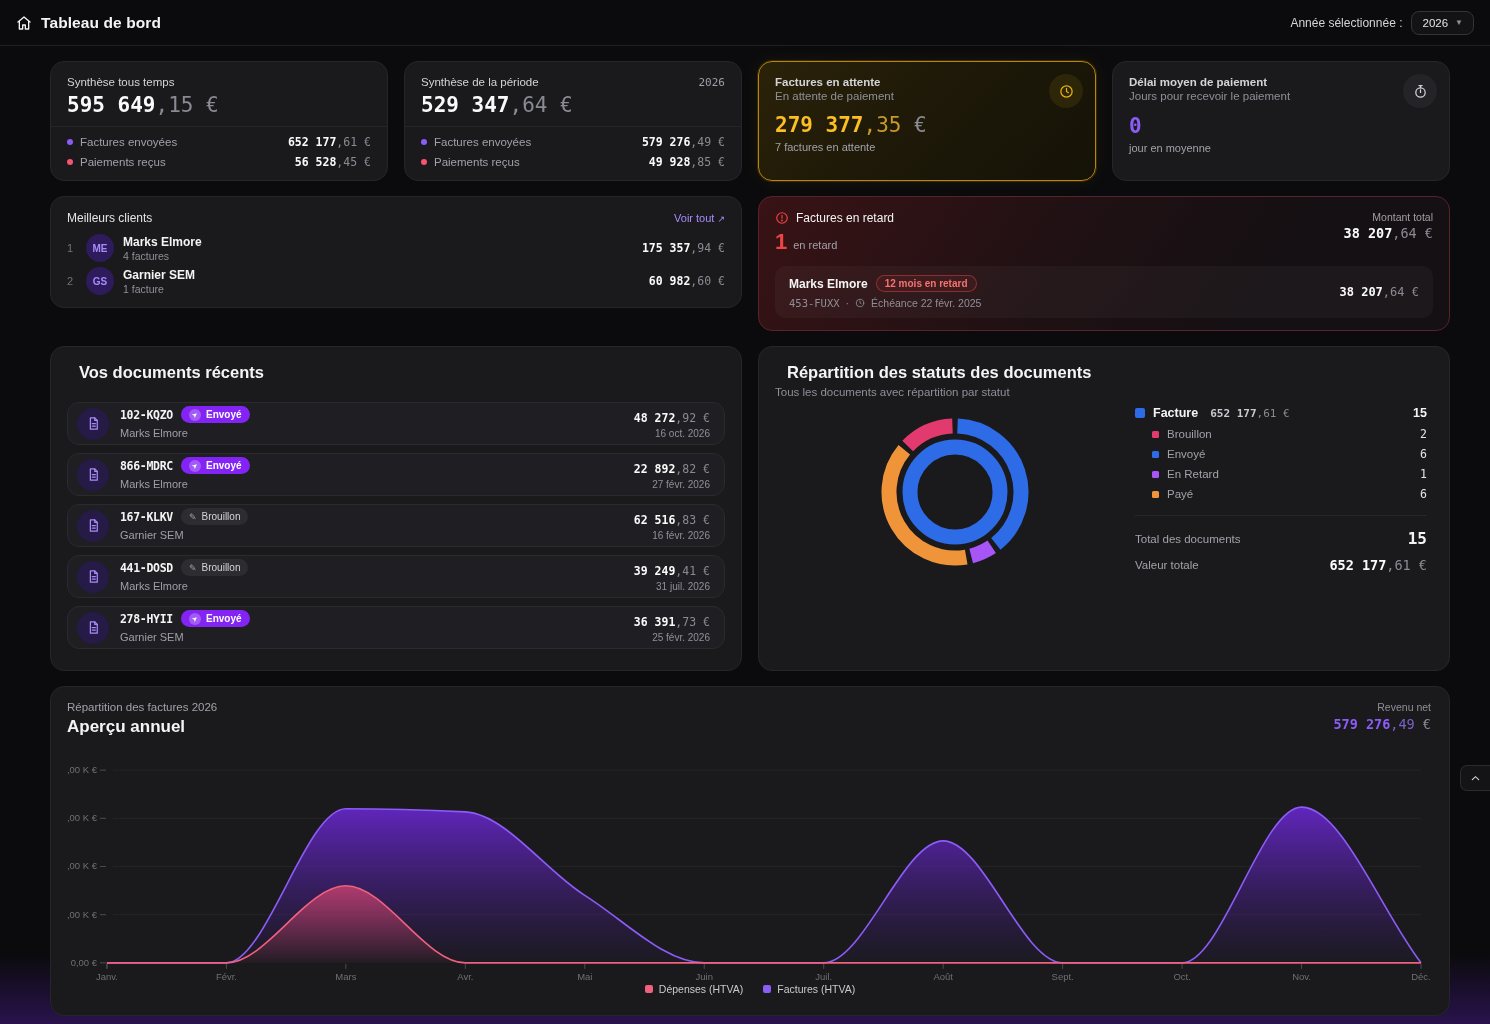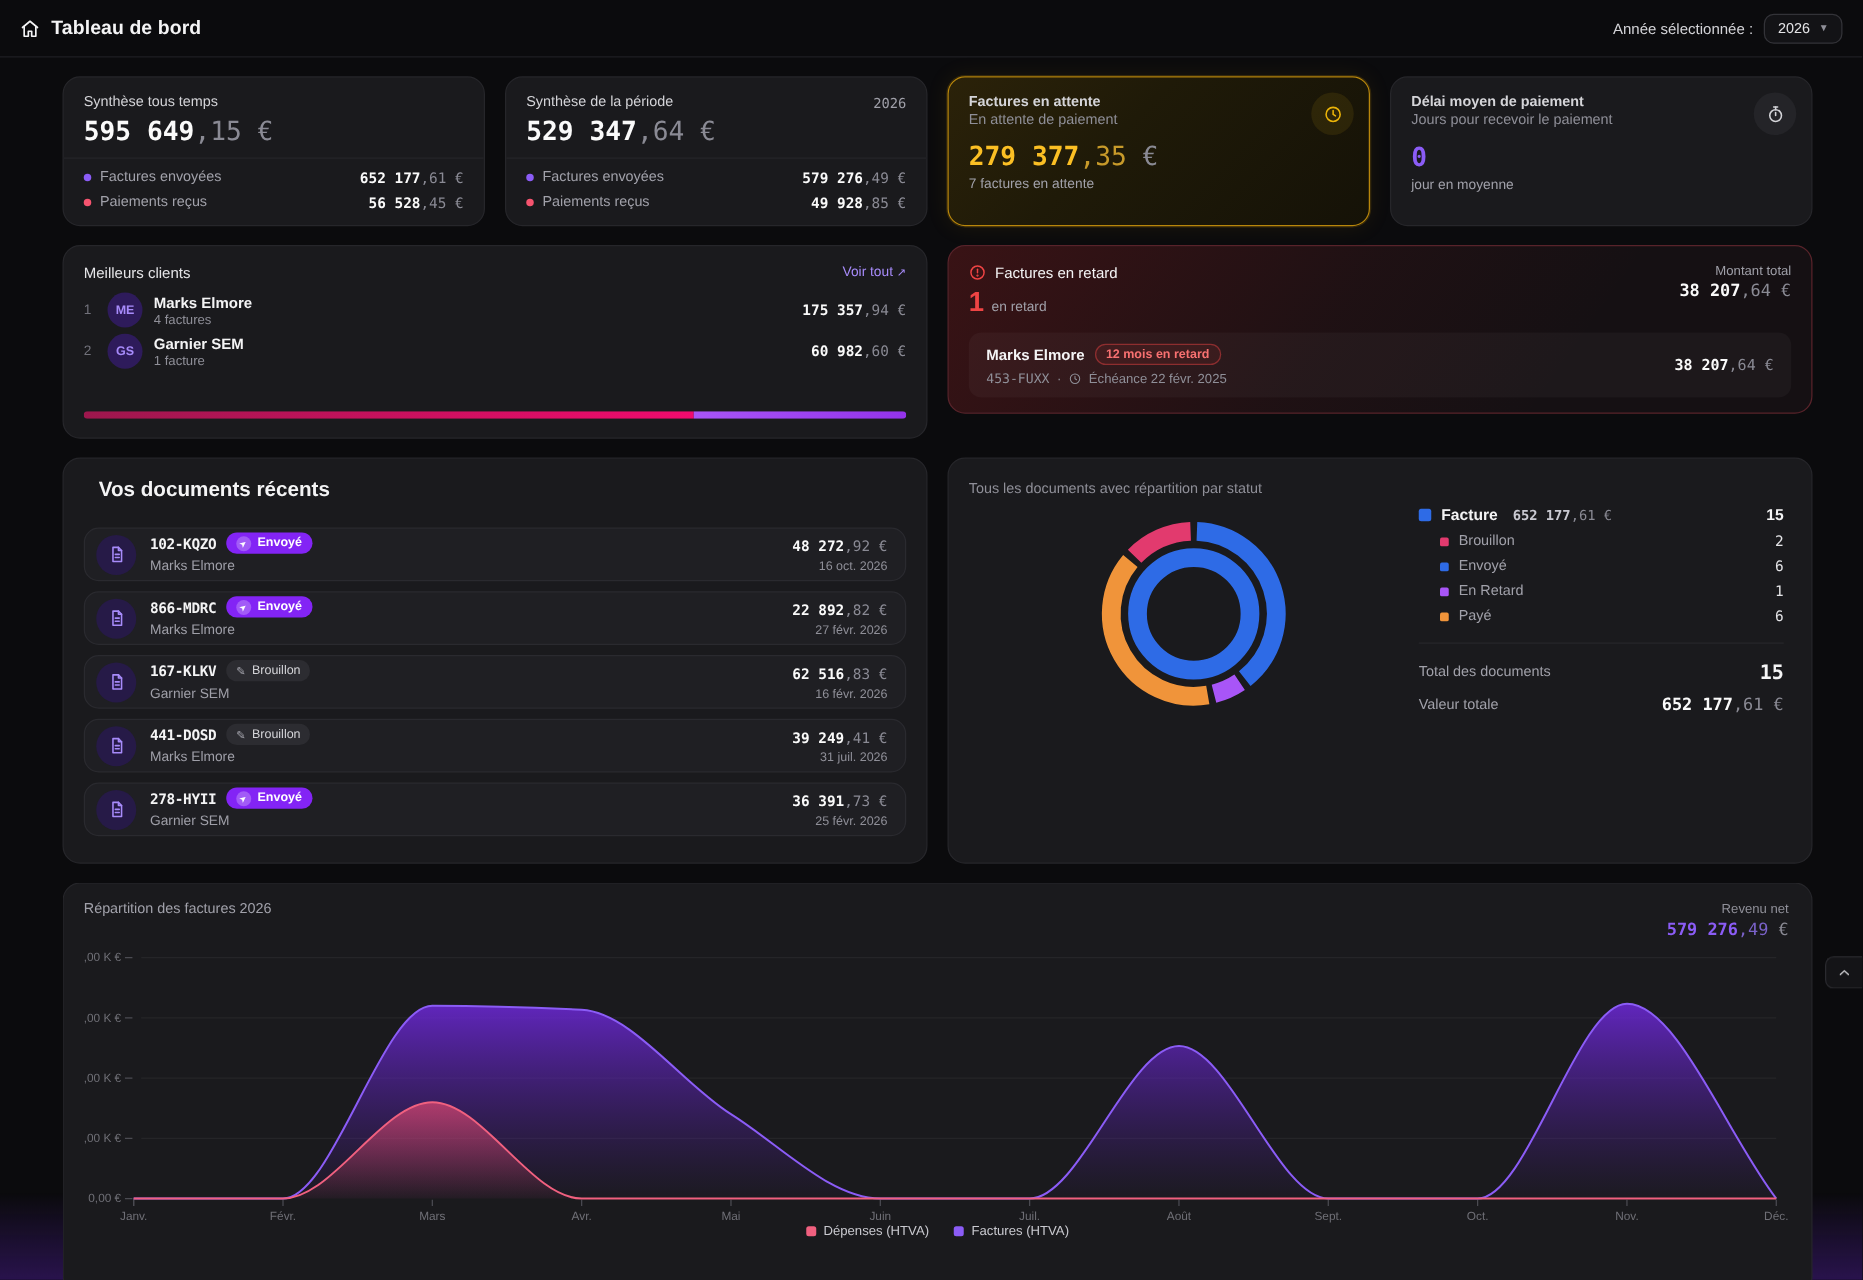--- a/index.html
+++ b/index.html
@@ -52,21 +52,21 @@
   .amt-yellow .ad{color:#c79a2a}
   .amt-yellow .ae{color:#8a8a94}
   .caption{font-size:11px;color:#a1a1aa;margin-top:4px}
   .icircle{position:absolute;top:12px;right:12px;width:34px;height:34px;border-radius:50%;
      display:flex;align-items:center;justify-content:center}
   .icircle.yellow{background:rgba(250,204,21,.09)}
   .icircle.grey{background:#242428}
   .delay-val{font-family:"DejaVu Sans Mono",monospace;font-weight:700;font-size:21px;color:#8b5cf6;margin-top:12px}
 
   
-  .clients-card{height:155px;display:flex;flex-direction:column}
+  .clients-card{height:112px;display:flex;flex-direction:column}
   .card-top{display:flex;justify-content:space-between;align-items:center}
   .small-title{font-size:12px;color:#e4e4e7}
   .link{color:#a78bfa;font-size:11px;text-decoration:none;cursor:pointer}
   .client-rows{margin-top:9px;display:flex;flex-direction:column;gap:5px;flex:1}
   .client-row{display:flex;align-items:center;gap:9px;cursor:pointer}
   .rank{width:10px;font-size:11px;color:#71717a}
   .avatar{width:28px;height:28px;border-radius:50%;background:#2e1b5b;color:#a78bfa;font-size:10px;
      font-weight:700;display:flex;align-items:center;justify-content:center}
   .client-info{flex:1}
   .client-name{font-size:12px;font-weight:700;color:#f4f4f5}
@@ -447,20 +447,21 @@
               </span>
             <span class="doc-client">Garnier SEM</span>
           </span>
           <span class="doc-right"><span class="amt amt-sm"><span class="ai">36 391</span><span class="ad">,73</span><span class="ae"> €</span></span><div class="doc-date">25 févr. 2026</div></span>
         </div>
 
       </div>
     </div>
 
     <div class="card r3-card">
+      <div class="big-title">Répartition des statuts des documents</div>
       <div class="sub-title">Tous les documents avec répartition par statut</div>
       <div class="status-content">
         <div class="donut-wrap">
           <svg id="donut" width="158" height="158" viewBox="0 0 158 158">
               <circle cx="79" cy="79" r="45" fill="none" stroke="#2e6be6" stroke-width="15"></circle>
               <path d="M 81.53 13.05 A 66 66 0 0 1 119.81 130.87" fill="none" stroke="#2e6be6" stroke-width="15"></path>
               <path d="M 115.72 133.84 A 66 66 0 0 1 95.19 142.98" fill="none" stroke="#a855f7" stroke-width="15"></path>
               <path d="M 90.23 144.04 A 66 66 0 0 1 28.29 36.75" fill="none" stroke="#f0943a" stroke-width="15"></path>
               <path d="M 31.68 32.99 A 66 66 0 0 1 76.47 13.05" fill="none" stroke="#e23a6e" stroke-width="15"></path>
             </svg>
@@ -504,20 +505,21 @@
               <span class="amt amt-tot"><span class="ai">652 177</span><span class="ad">,61</span><span class="ae"> €</span></span>
             </div>
           </div>
         </div>
       </div>
     </div>
   </div>
 
   <div class="card annual-card">
     <div class="annual-sub">Répartition des factures 2026</div>
+    <div class="annual-title">Aperçu annuel</div>
     <div class="revenue">
       <div class="rev-label">Revenu net</div>
       <div class="amt amt-md amt-purple"><span class="ai">579 276</span><span class="ad">,49</span><span class="ae"> €</span></div>
     </div>
     <svg id="area" viewBox="0 0 1368 240" height="240">
         <defs>
           <linearGradient id="ag0" x1="0" y1="0" x2="0" y2="1">
             <stop offset="0%" stop-color="rgba(109,40,217,0.85)"></stop>
             <stop offset="100%" stop-color="rgba(76,29,149,0.03)"></stop>
           </linearGradient>

